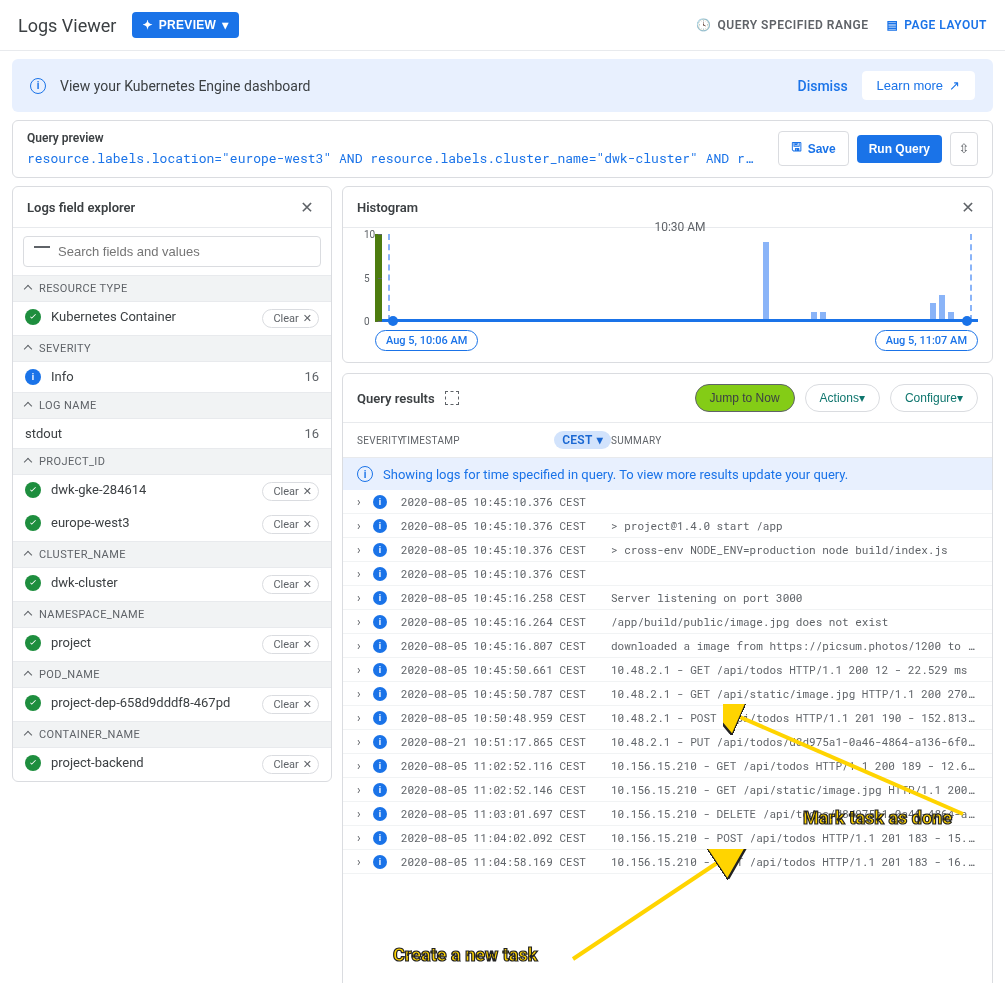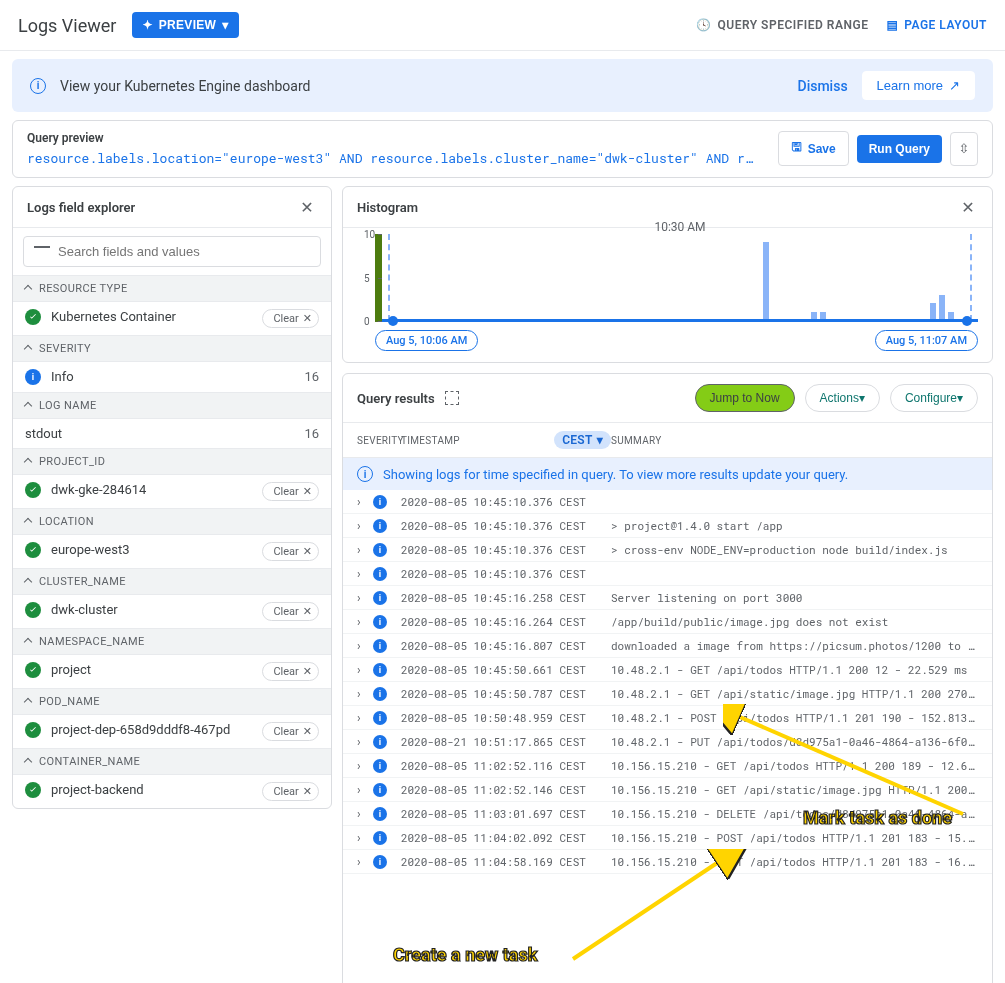--- a/index.html
+++ b/index.html
@@ -187,24 +187,20 @@
             <path fill="#fff" d="M9 16l-4-4 1.4-1.4L9 13.2l8.6-8.6L19 6z"></path>
           </svg>
         </span>
       <span class="nm">dwk-gke-284614</span>
       <span class="clear-chip">
           <span>Clear</span>
           <span>✕</span>
         </span>
     </div>
 
-    <div class="cat">
-        <span class="chev"></span>
-        <span>LOCATION</span>
-      </div>
     <div class="item">
       <span class="check green">
           <svg viewBox="0 0 24 24">
             <path fill="#fff" d="M9 16l-4-4 1.4-1.4L9 13.2l8.6-8.6L19 6z"></path>
           </svg>
         </span>
       <span class="nm">europe-west3</span>
       <span class="clear-chip">
           <span>Clear</span>
           <span>✕</span>

